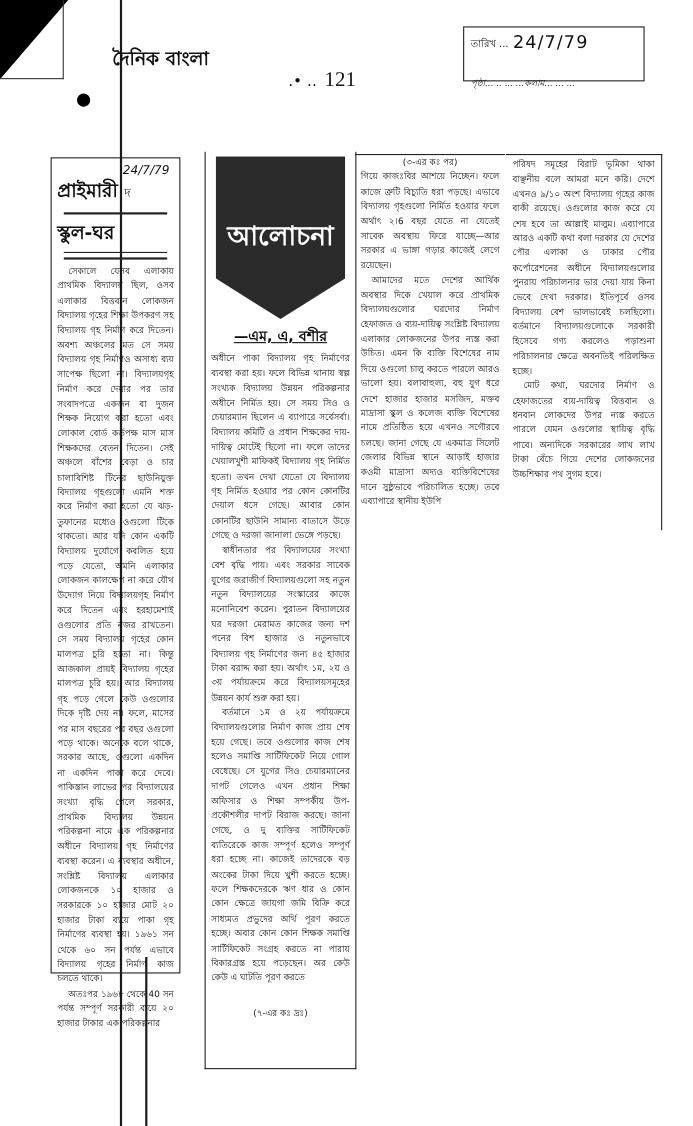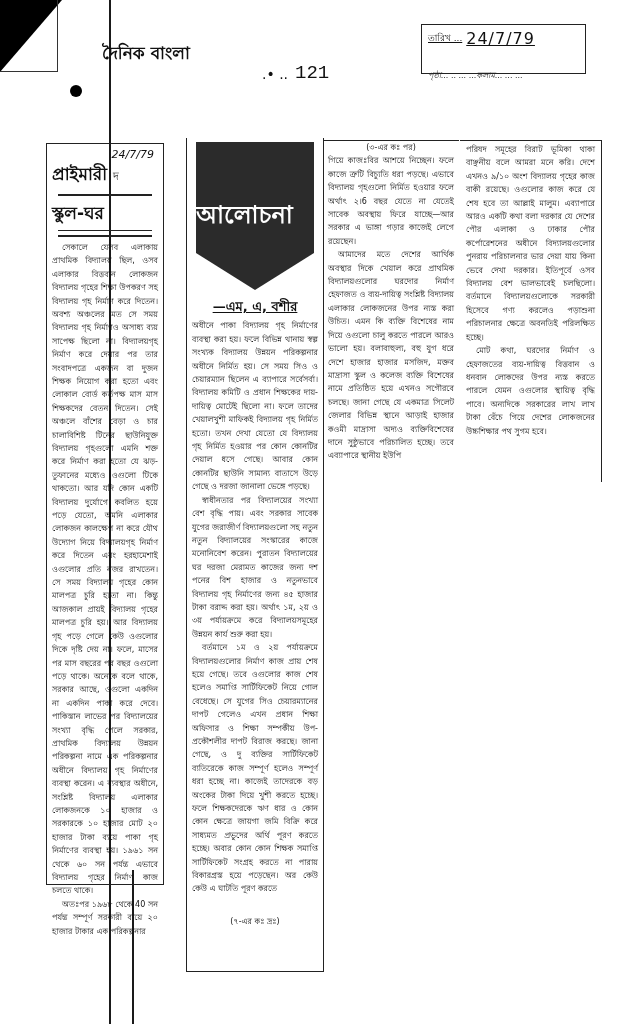--- a/index.html
+++ b/index.html
@@ -21,49 +21,49 @@
   .fold-line-v {
     position:absolute; left:109px; top:0; width:2px; height:1024px; background:#1a1a1a;
   }
   .fold-line-v2 {
     position:absolute; left:132px; top:870px; width:2px; height:154px; background:#1a1a1a;
   }
   .paper-name {
     position:absolute; left:102px; top:40px; font-size:17px; font-weight:bold;
   }
   .page-num {
-    position:absolute; left:295px; top:62px; font-family:Liberation Mono, monospace; font-size:19px;
+    position:absolute; left:295px; top:62px; font-family:Liberation Serif, serif; font-size:19px;
   }
   .page-dots {
     position:absolute; left:262px; top:66px; font-size:14px;
   }
   .date-box {
     position:absolute; left:421px; top:24px; width:165px; height:50px;
     border:1.5px solid #222; box-sizing:border-box; padding:4px 6px; font-size:9px;
   }
-  .date-row { display:flex; align-items:center; gap:4px;text-decoration:underline; }
+  .date-row { display:flex; align-items:flex-end; gap:4px; }
   .date-label { font-size:9px; }
   .date-value { font-size:16px; font-family:"DejaVu Sans", sans-serif; letter-spacing:1px; }
   .page-row { margin-top:21px; font-size:8px; color:#222; white-space:nowrap;font-style:italic; }
 
   .col { position:absolute; font-size:8px; line-height:13.4px; text-align:justify; color:#111; }
   .col p { margin:0; }
   .col-left {
     left:46px; top:143px; width:118px; height:742px; border:1.5px solid #222; box-sizing:border-box; padding:4px 5px;
   }
   .col-left-handwritten { font-size:11px; text-align:right; font-style:italic; margin-right:4px; }
   .hl { font-weight:bold; text-align:left; font-size:17px; line-height:26px; }
   .hl-rule { height:1.5px; background:#222; margin:4px 6px; }
   .col-mid {
     left:186px; top:138px; width:138px; height:834px; border-left:1.5px solid #222; border-right:1.5px solid #222; border-bottom:1.5px solid #222; box-sizing:border-box; padding:0 5px;
   }
   .banner {
     margin:4px auto 0; width:118px; height:148px; background:#2b2b2b;
     clip-path: polygon(0 0,100% 0,100% 75%,50% 100%,0 75%);
-    display:flex; align-items:center; color:#fff; font-size:24px; font-weight:bold;
+    display:flex; align-items:center; justify-content:center; color:#fff; font-size:24px; font-weight:bold;
   }
   .byline { text-align:center; font-weight:bold; font-size:13px; margin:10px 0 6px;text-decoration:underline; }
   .col-r1 {
     left:323px; top:140px; width:136px; height:342px; border-top:1.5px solid #222; box-sizing:border-box; padding:0 5px;
   }
   .cont-from { text-align:center; }
   .col-r2 {
     left:460px; top:140px; width:142px; height:342px; border-top:1.5px solid #222; border-right:1.5px solid #222; box-sizing:border-box; padding:2px 6px;
   }
   .cont-to { text-align:center; margin-top:19px; }

